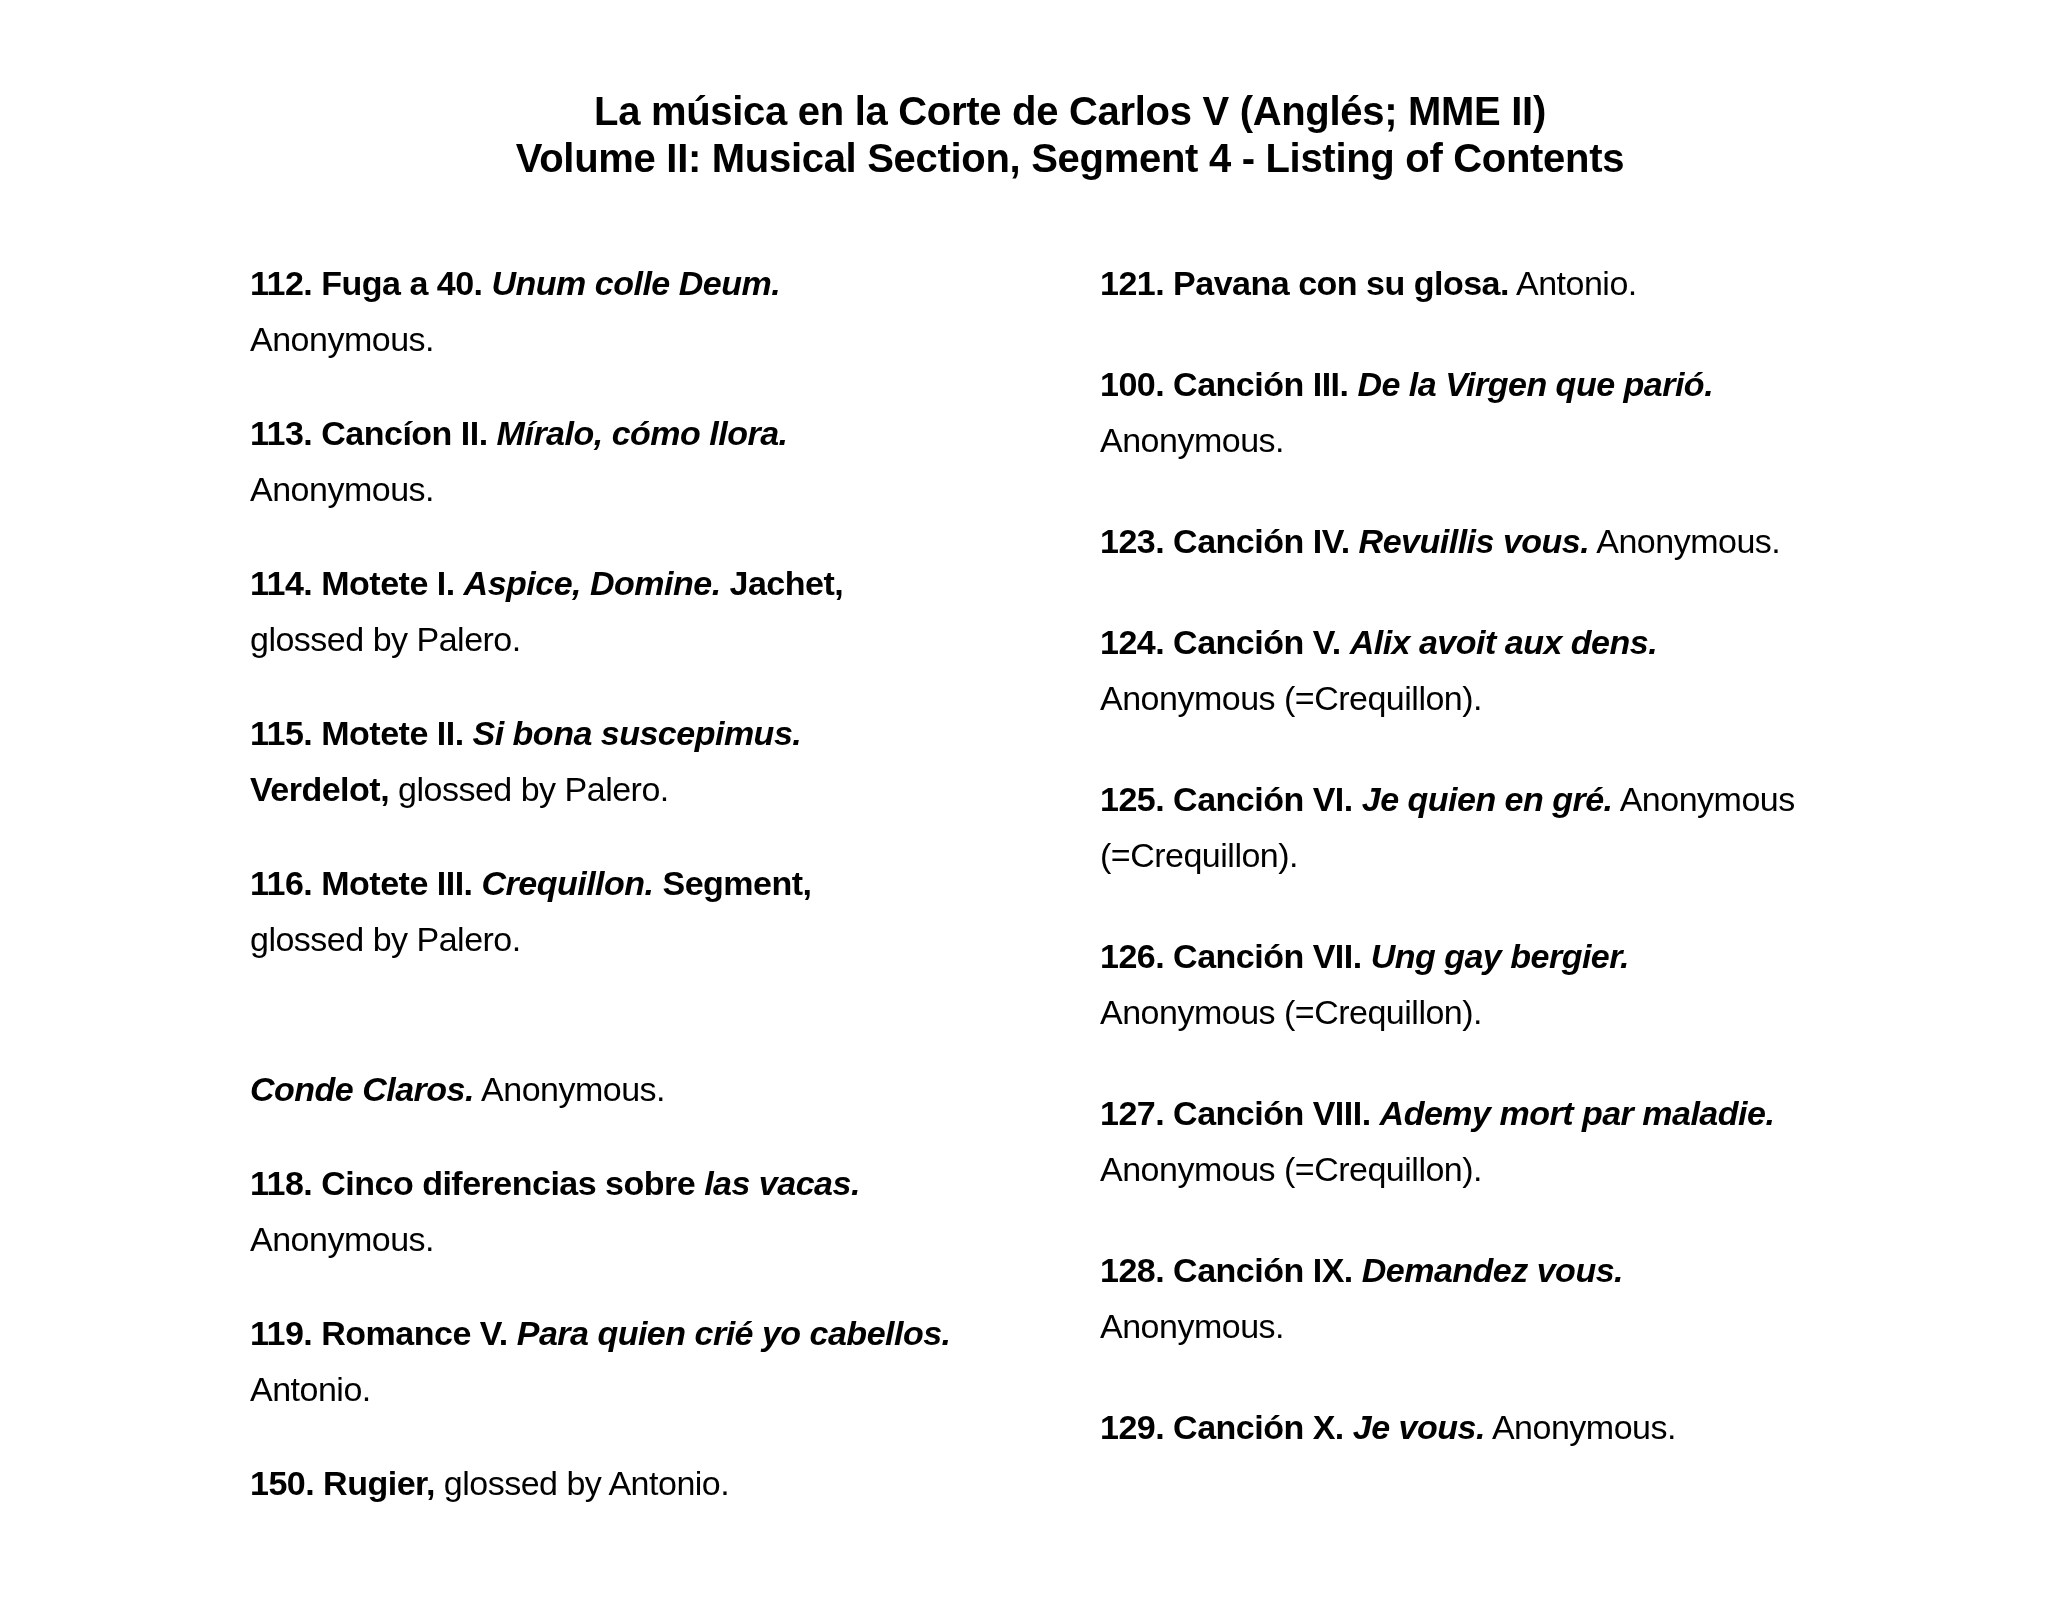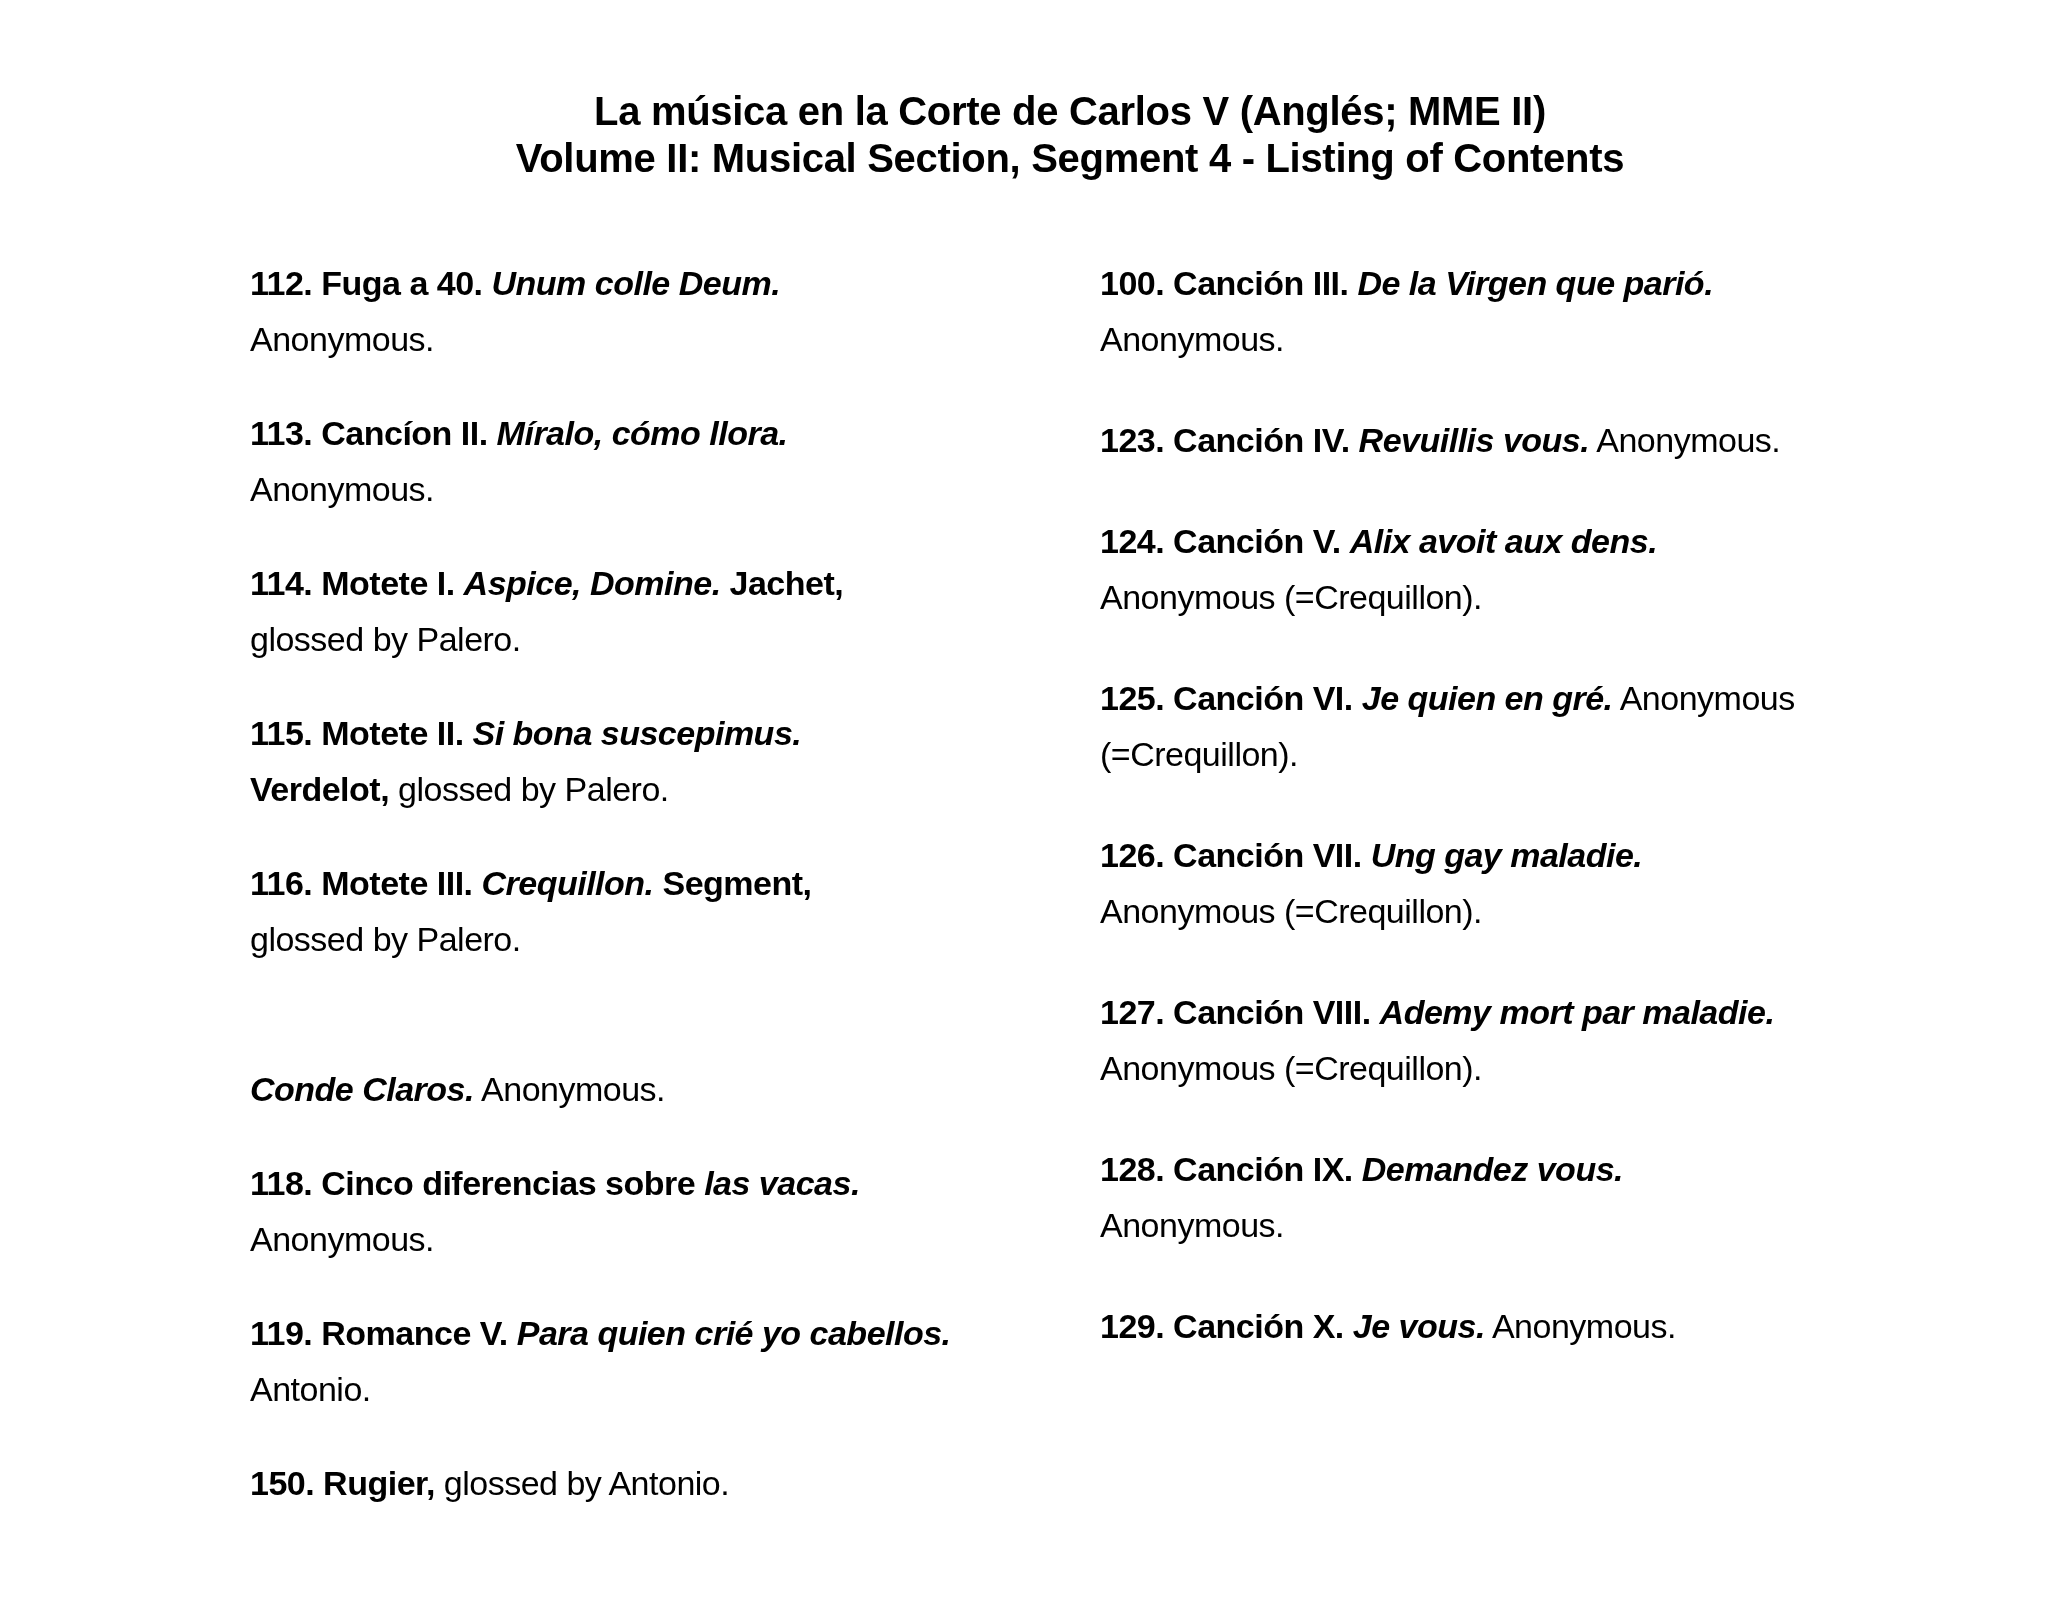--- a/index.html
+++ b/index.html
@@ -72,23 +72,24 @@
         <p class="entry"><span class="seg-bold">113. Cancíon II. </span><span class="seg-bold-italic">Míralo, cómo llora.</span><br><span class="seg-regular">Anonymous.</span></p>
         <p class="entry"><span class="seg-bold">114. Motete I. </span><span class="seg-bold-italic">Aspice, Domine.</span><span class="seg-bold"> Jachet,</span><br><span class="seg-regular">glossed by Palero.</span></p>
         <p class="entry"><span class="seg-bold">115. Motete II. </span><span class="seg-bold-italic">Si bona suscepimus.</span><br><span class="seg-bold">Verdelot, </span><span class="seg-regular">glossed by Palero.</span></p>
         <p class="entry"><span class="seg-bold">116. Motete III. </span><span class="seg-bold-italic">Crequillon.</span><span class="seg-bold"> Segment,</span><br><span class="seg-regular">glossed by Palero.</span></p>
         <p class="entry"><br><span class="seg-bold-italic">Conde Claros.</span><span class="seg-regular"> Anonymous.</span></p>
         <p class="entry"><span class="seg-bold">118. Cinco diferencias sobre </span><span class="seg-bold-italic">las vacas.</span><br><span class="seg-regular">Anonymous.</span></p>
         <p class="entry"><span class="seg-bold">119. Romance V. </span><span class="seg-bold-italic">Para quien crié yo cabellos.</span><br><span class="seg-regular">Antonio.</span></p>
         <p class="entry"><span class="seg-bold">150. Rugier, </span><span class="seg-regular">glossed by Antonio.</span></p>
       </div>
     <div class="col-right">
+        <p class="entry"><span class="seg-bold">121. Pavana con su glosa.</span><span class="seg-regular"> Antonio.</span></p>
         <p class="entry"><span class="seg-bold">100. Canción III. </span><span class="seg-bold-italic">De la Virgen que parió.</span><br><span class="seg-regular">Anonymous.</span></p>
         <p class="entry"><span class="seg-bold">123. Canción IV. </span><span class="seg-bold-italic">Revuillis vous.</span><span class="seg-regular"> Anonymous.</span></p>
         <p class="entry"><span class="seg-bold">124. Canción V. </span><span class="seg-bold-italic">Alix avoit aux dens.</span><br><span class="seg-regular">Anonymous (=Crequillon).</span></p>
         <p class="entry"><span class="seg-bold">125. Canción VI. </span><span class="seg-bold-italic">Je quien en gré.</span><span class="seg-regular"> Anonymous</span><br><span class="seg-regular">(=Crequillon).</span></p>
-        <p class="entry"><span class="seg-bold">126. Canción VII. </span><span class="seg-bold-italic">Ung gay maladie.</span><br><span class="seg-regular">Anonymous (=Crequillon).</span></p>
+        <p class="entry"><span class="seg-bold">126. Canción VII. </span><span class="seg-bold-italic">Ung gay bergier.</span><br><span class="seg-regular">Anonymous (=Crequillon).</span></p>
         <p class="entry"><span class="seg-bold">127. Canción VIII. </span><span class="seg-bold-italic">Ademy mort par maladie.</span><br><span class="seg-regular">Anonymous (=Crequillon).</span></p>
         <p class="entry"><span class="seg-bold">128. Canción IX. </span><span class="seg-bold-italic">Demandez vous.</span><br><span class="seg-regular">Anonymous.</span></p>
         <p class="entry"><span class="seg-bold">129. Canción X. </span><span class="seg-bold-italic">Je vous.</span><span class="seg-regular"> Anonymous.</span></p>
       </div>
   </div>
 </div>
 
 </body></html>

